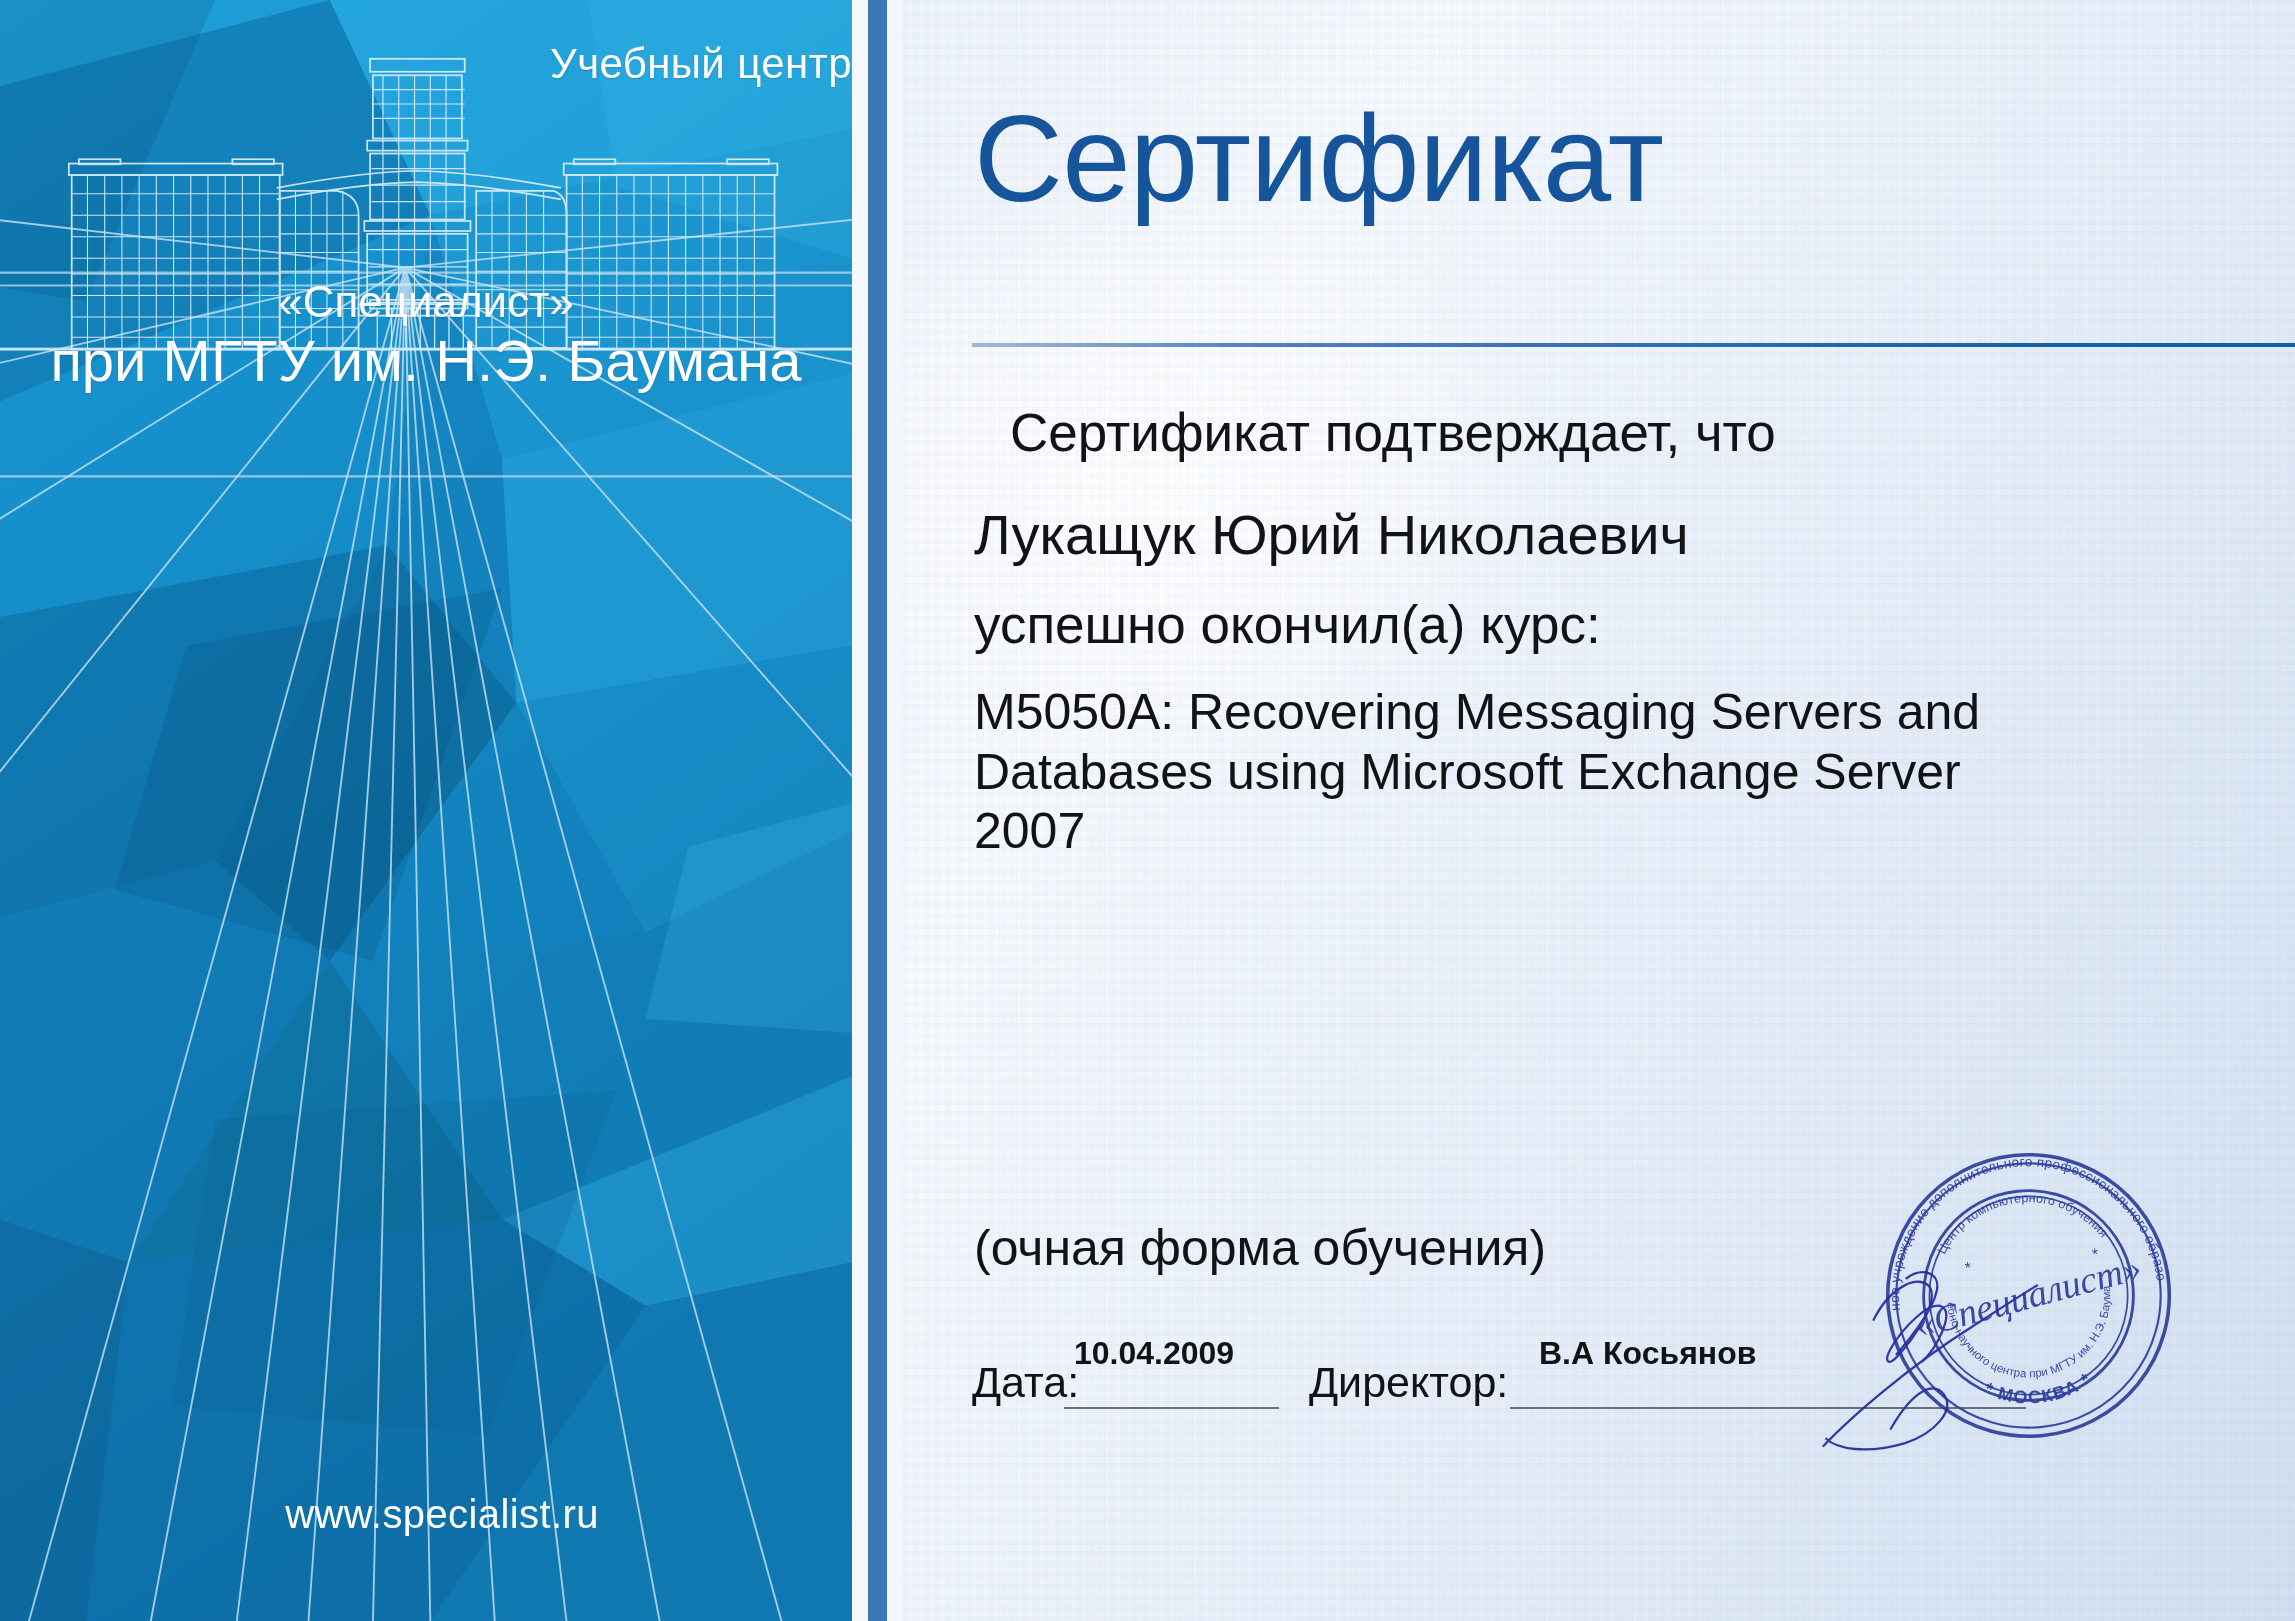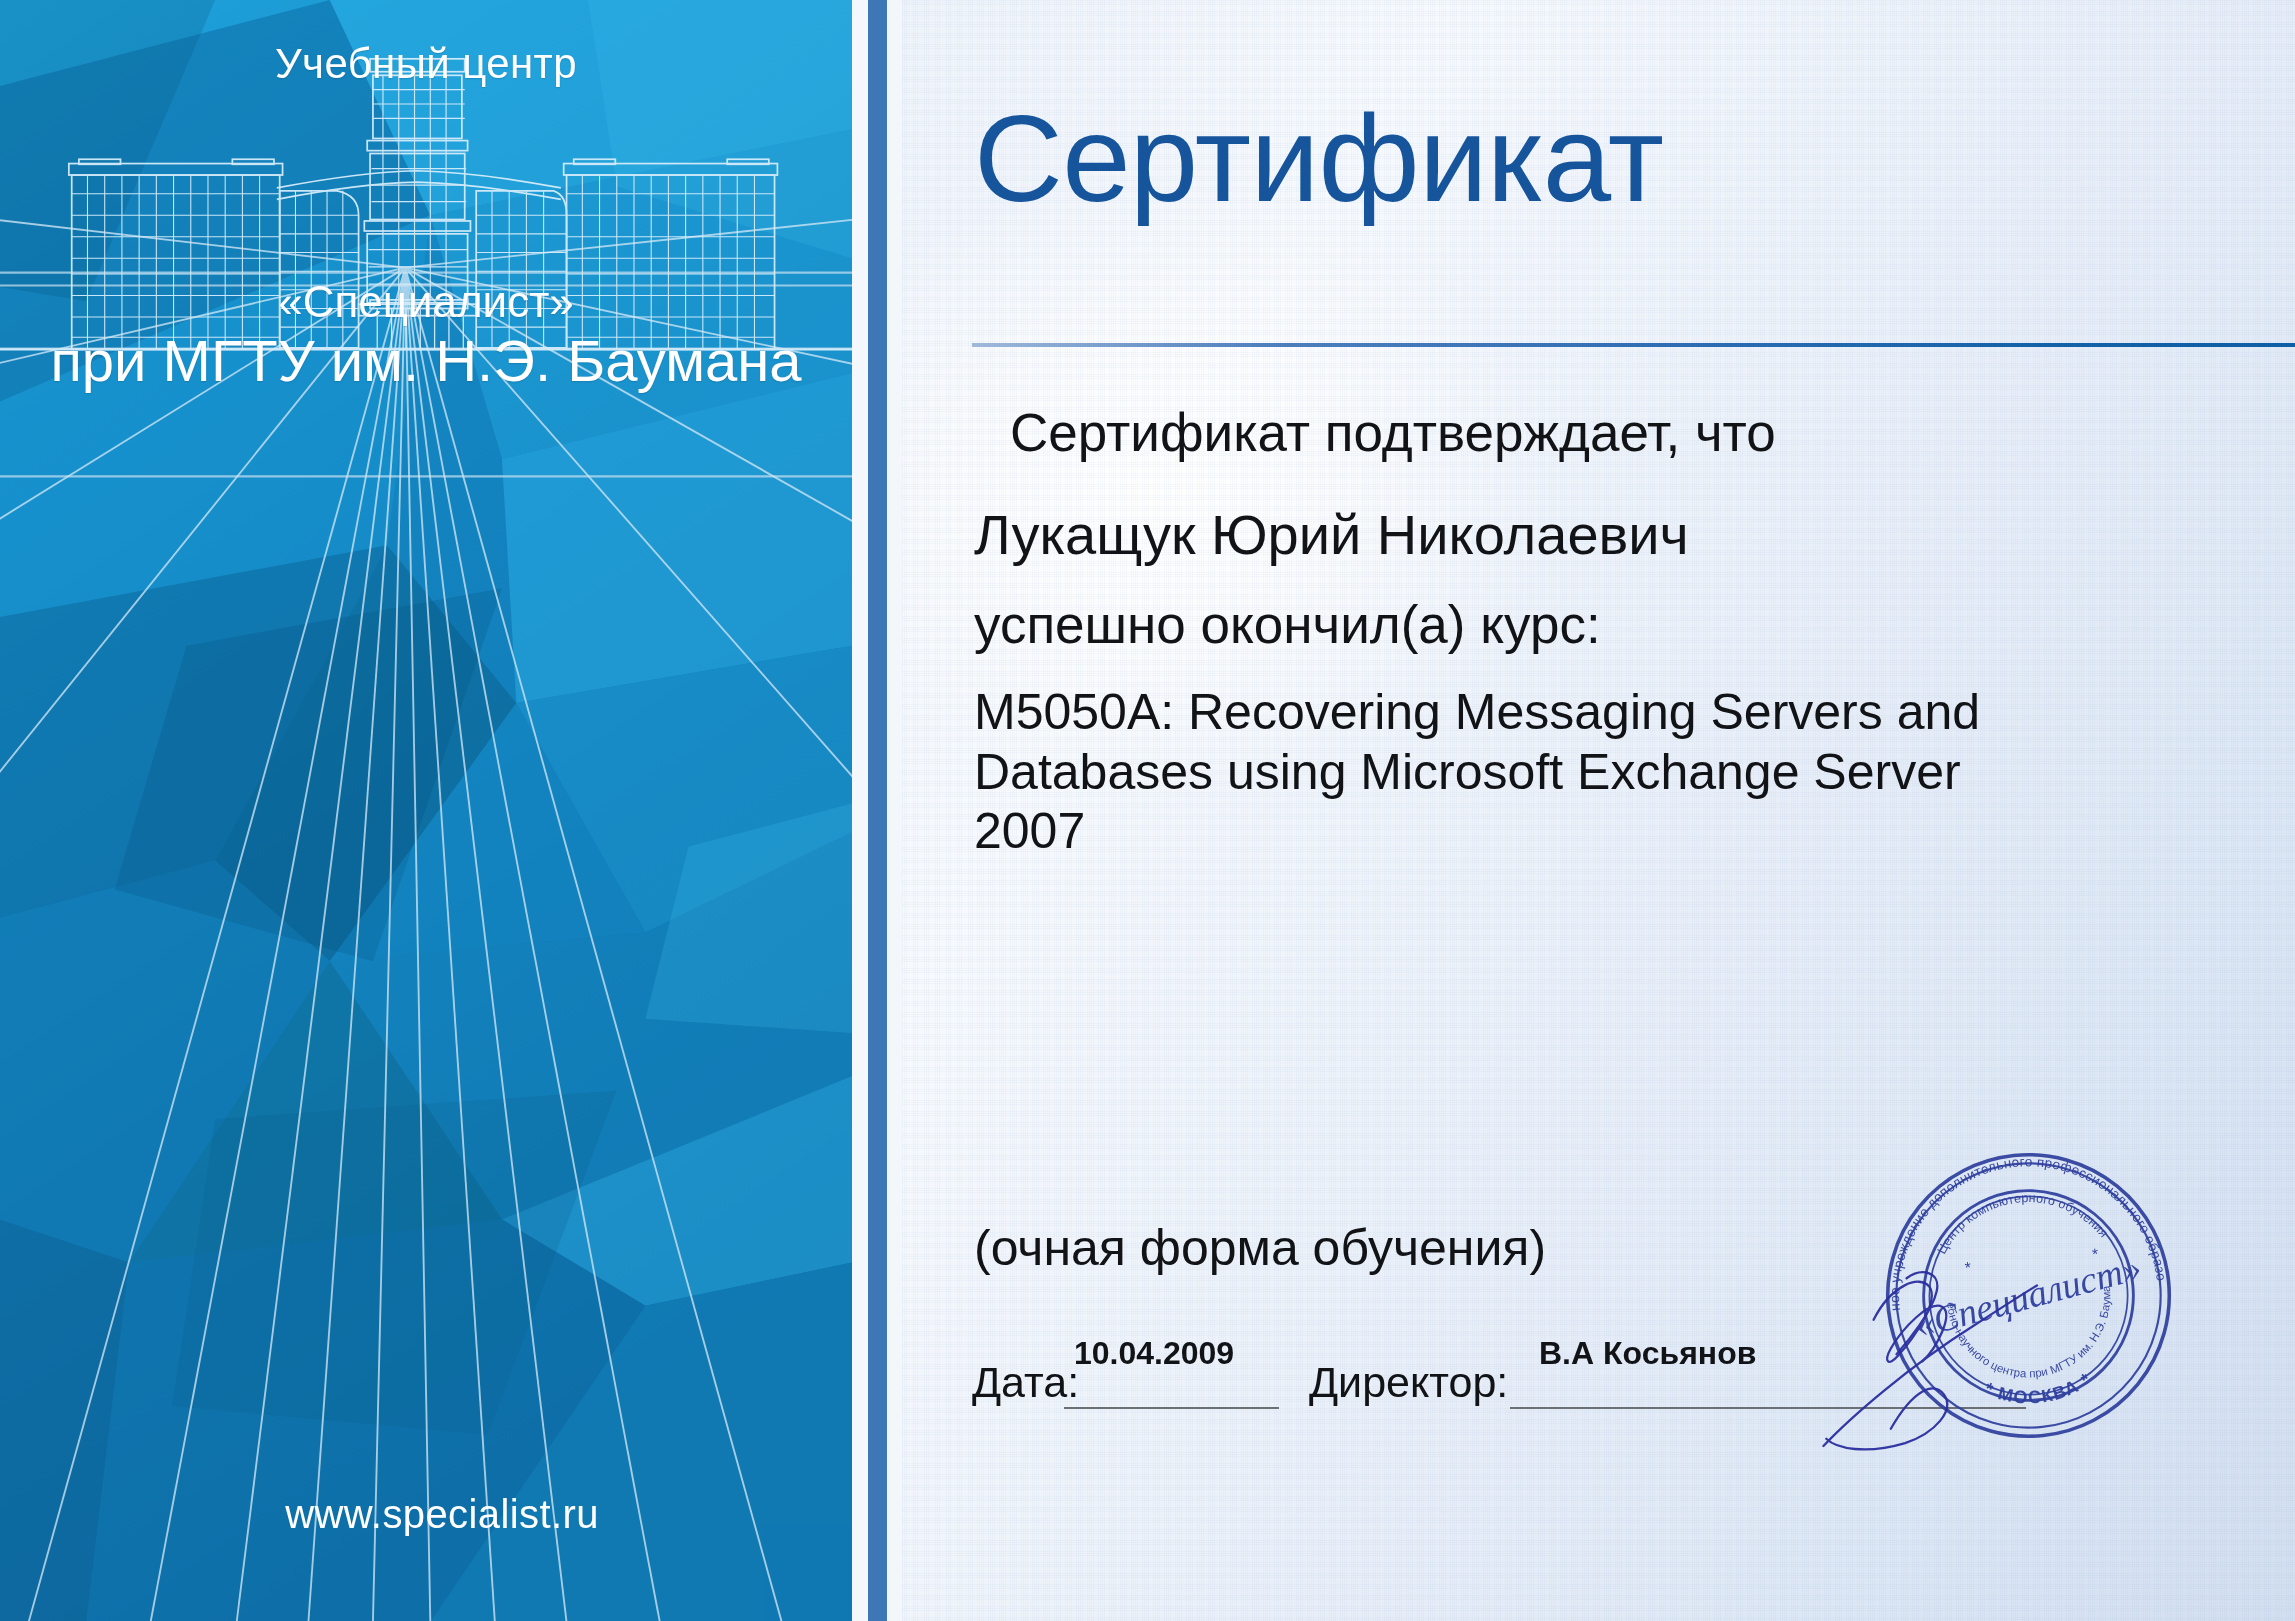--- a/index.html
+++ b/index.html
@@ -15,21 +15,21 @@
 
   
   .left-panel{
     position:absolute;left:0;top:0;width:852px;height:1622px;
     overflow:hidden;
     background:linear-gradient(160deg,#1b9ad6 0%,#1893cf 22%,#1384c0 48%,#1179b4 72%,#0f6ea8 100%);
   }
   .poly-svg{position:absolute;left:0;top:0;width:852px;height:1622px;display:block;}
 
   .lp-title{
-    position:absolute;left:0;top:40px;width:852px;text-align:center;
+    position:absolute;left:0;top:40px;width:852px;text-align:right;
     color:#ffffff;font-size:42px;font-weight:400;letter-spacing:0.4px;
     text-shadow:0 0.7px 1.4px rgba(0,40,70,.18);
     z-index:6;
   }
   .lp-sub{
     position:absolute;left:0;top:276px;width:852px;text-align:center;
     color:#ffffff;font-size:44px;line-height:1.16;font-weight:400;
     text-shadow:0 0.7px 1.4px rgba(0,40,70,.18);
     z-index:6;
   }

